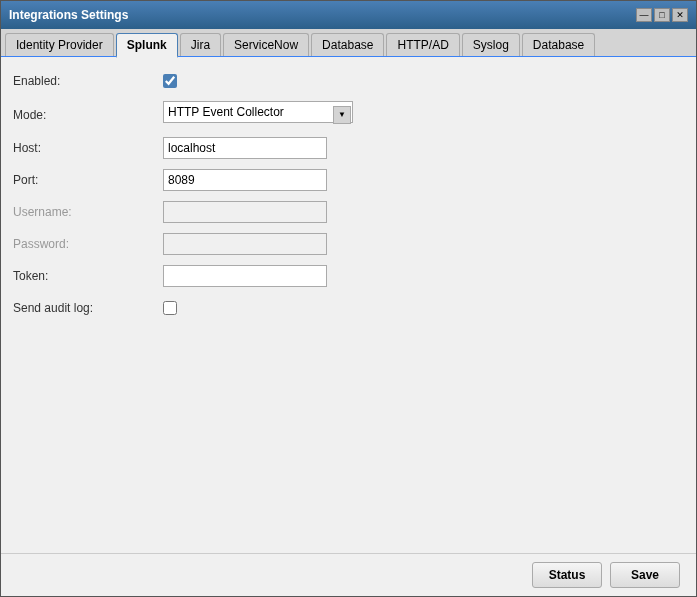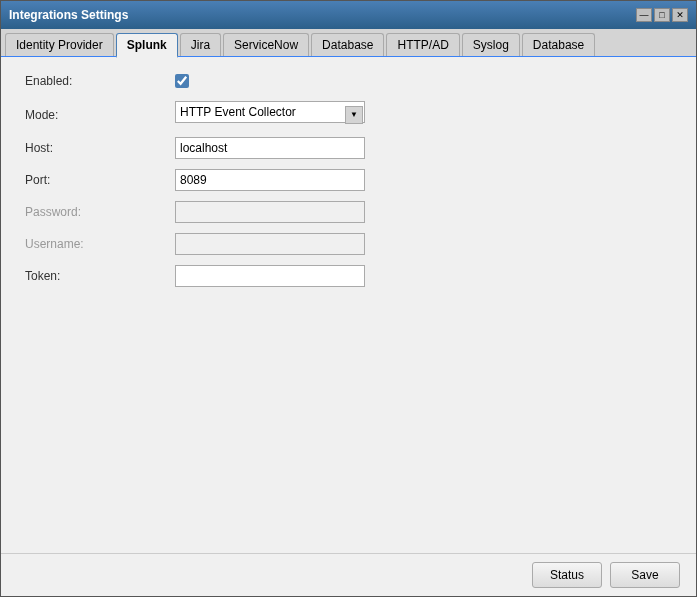--- a/index.html
+++ b/index.html
@@ -81,21 +81,21 @@
       background: #f0f0f0;
       border-color: #4a7fb5;
       border-bottom: 2px solid #f0f0f0;
       margin-bottom: -2px;
       font-weight: bold;
       z-index: 1;
     }
 
     .content {
       flex: 1;
-      padding: 12px 24px;
+      padding: 12px 12px;
       background: #f0f0f0;
       overflow: auto;
     }
 
     .form-row {
       display: flex;
       align-items: center;
       margin-bottom: 8px;
       min-height: 24px;
     }
@@ -106,21 +106,21 @@
       color: #333;
       font-size: 12px;
       flex-shrink: 0;
     }
 
     .form-label.disabled {
       color: #999;
     }
 
     .form-input {
-      width: 190px;
+      width: 164px;
       height: 22px;
       border: 1px solid #aaa;
       background: white;
       font-size: 12px;
       padding: 2px 4px;
       color: #000;
     }
 
     .form-input:disabled {
       background: #f0f0f0;
@@ -179,20 +179,21 @@
 
     .footer-btn {
       width: 70px;
       height: 26px;
       background: linear-gradient(to bottom, #f5f5f5, #dcdcdc);
       border: 1px solid #aaa;
       font-size: 12px;
       cursor: pointer;
       border-radius: 3px;
       color: #000;
+      font-weight: bold;
     }
   </style>
 </head>
 <body>
 
 <div class="window">
 
   <div class="title-bar">
     <span class="title-bar-text">Integrations Settings</span>
     <div class="title-bar-controls">
@@ -236,35 +237,39 @@
       <span class="form-label">Host:</span>
       <input type="text" class="form-input" value="localhost" style="">
     </div>
 
     <div class="form-row">
       <span class="form-label">Port:</span>
       <input type="text" class="form-input" value="8089" style="">
     </div>
 
     <div class="form-row">
+      <span class="form-label disabled">Username:</span>
+      <input type="text" class="form-input" disabled="" style="">
+    </div>
+
+    <div class="form-row">
       <span class="form-label disabled">Password:</span>
       <input type="password" class="form-input" disabled="" style="">
     </div>
 
     <div class="form-row">
-      <span class="form-label disabled">Username:</span>
-      <input type="text" class="form-input" disabled="" style="">
-    </div>
-
-    <div class="form-row">
       <span class="form-label">Token:</span>
       <input type="text" class="form-input" style="">
     </div>
 
 
+    <div class="form-row">
+      <span class="form-label">Send audit log:</span>
+      <input type="checkbox" class="checkbox-input" style="">
+    </div>
 
   </div>
 
   <div class="footer">
     <button class="footer-btn">Status</button>
     <button class="footer-btn">Save</button>
   </div>
 </div>
 
 </body></html>

